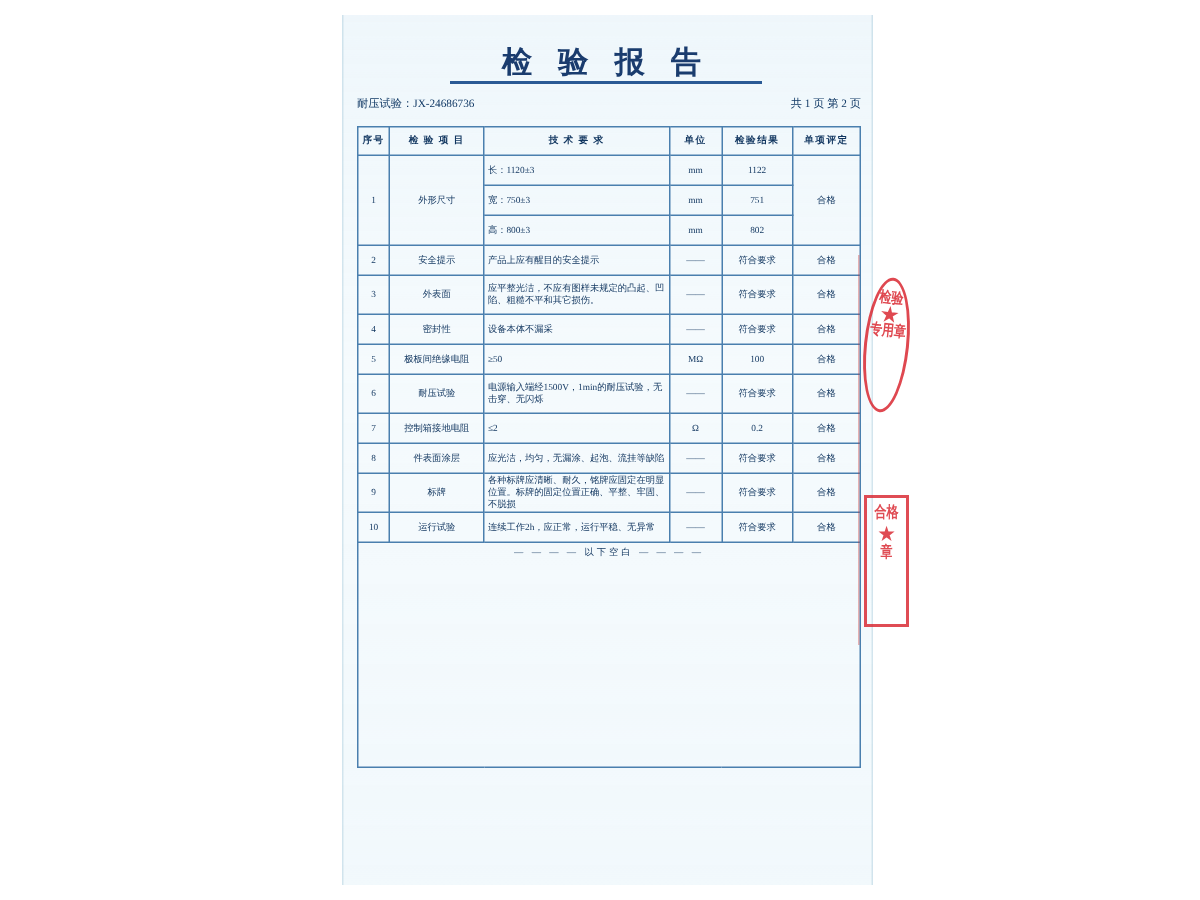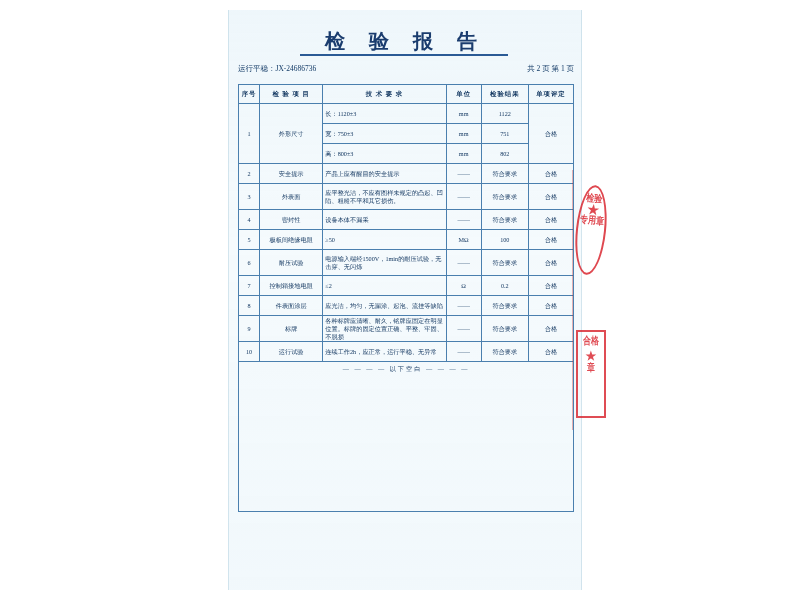--- a/index.html
+++ b/index.html
@@ -35,21 +35,21 @@
   .doc-title {
     position: absolute;
     left: 228px;
     top: 28px;
     width: 352px;
     text-align: center;
     font-size: 20px;
     letter-spacing: 6px;
     font-weight: bold;
     color: #1a3c6e;
-    font-family: Liberation Mono, monospace;
+    font-family: Liberation Sans, sans-serif;
   }
   .title-underline {
     position: absolute;
     left: 300px;
     top: 54px;
     width: 208px;
     height: 2px;
     background: #2a5a95;
   }
 
@@ -180,23 +180,23 @@
 
 <div id="page">
 
   <div class="paper"></div>
 
   <div class="doc-title">检 验 报 告</div>
   <div class="title-underline"></div>
 
   <div class="meta-row">
     <span>
-      <span>运行平稳：</span><span>JX-24686736</span>
+      <span>耐压试验：</span><span>JX-24686736</span>
     </span>
-    <span>共 2 页 第 1 页</span>
+    <span>共 1 页 第 2 页</span>
   </div>
 
   <table class="report">
     <thead>
       <tr>
         <td class="c-no v-head">序号</td>
         <td class="c-item">检 验 项 目</td>
         <td class="c-req" style="text-align:center">技 术 要 求</td>
         <td class="c-unit">单位</td>
         <td class="c-res">检验结果</td>

